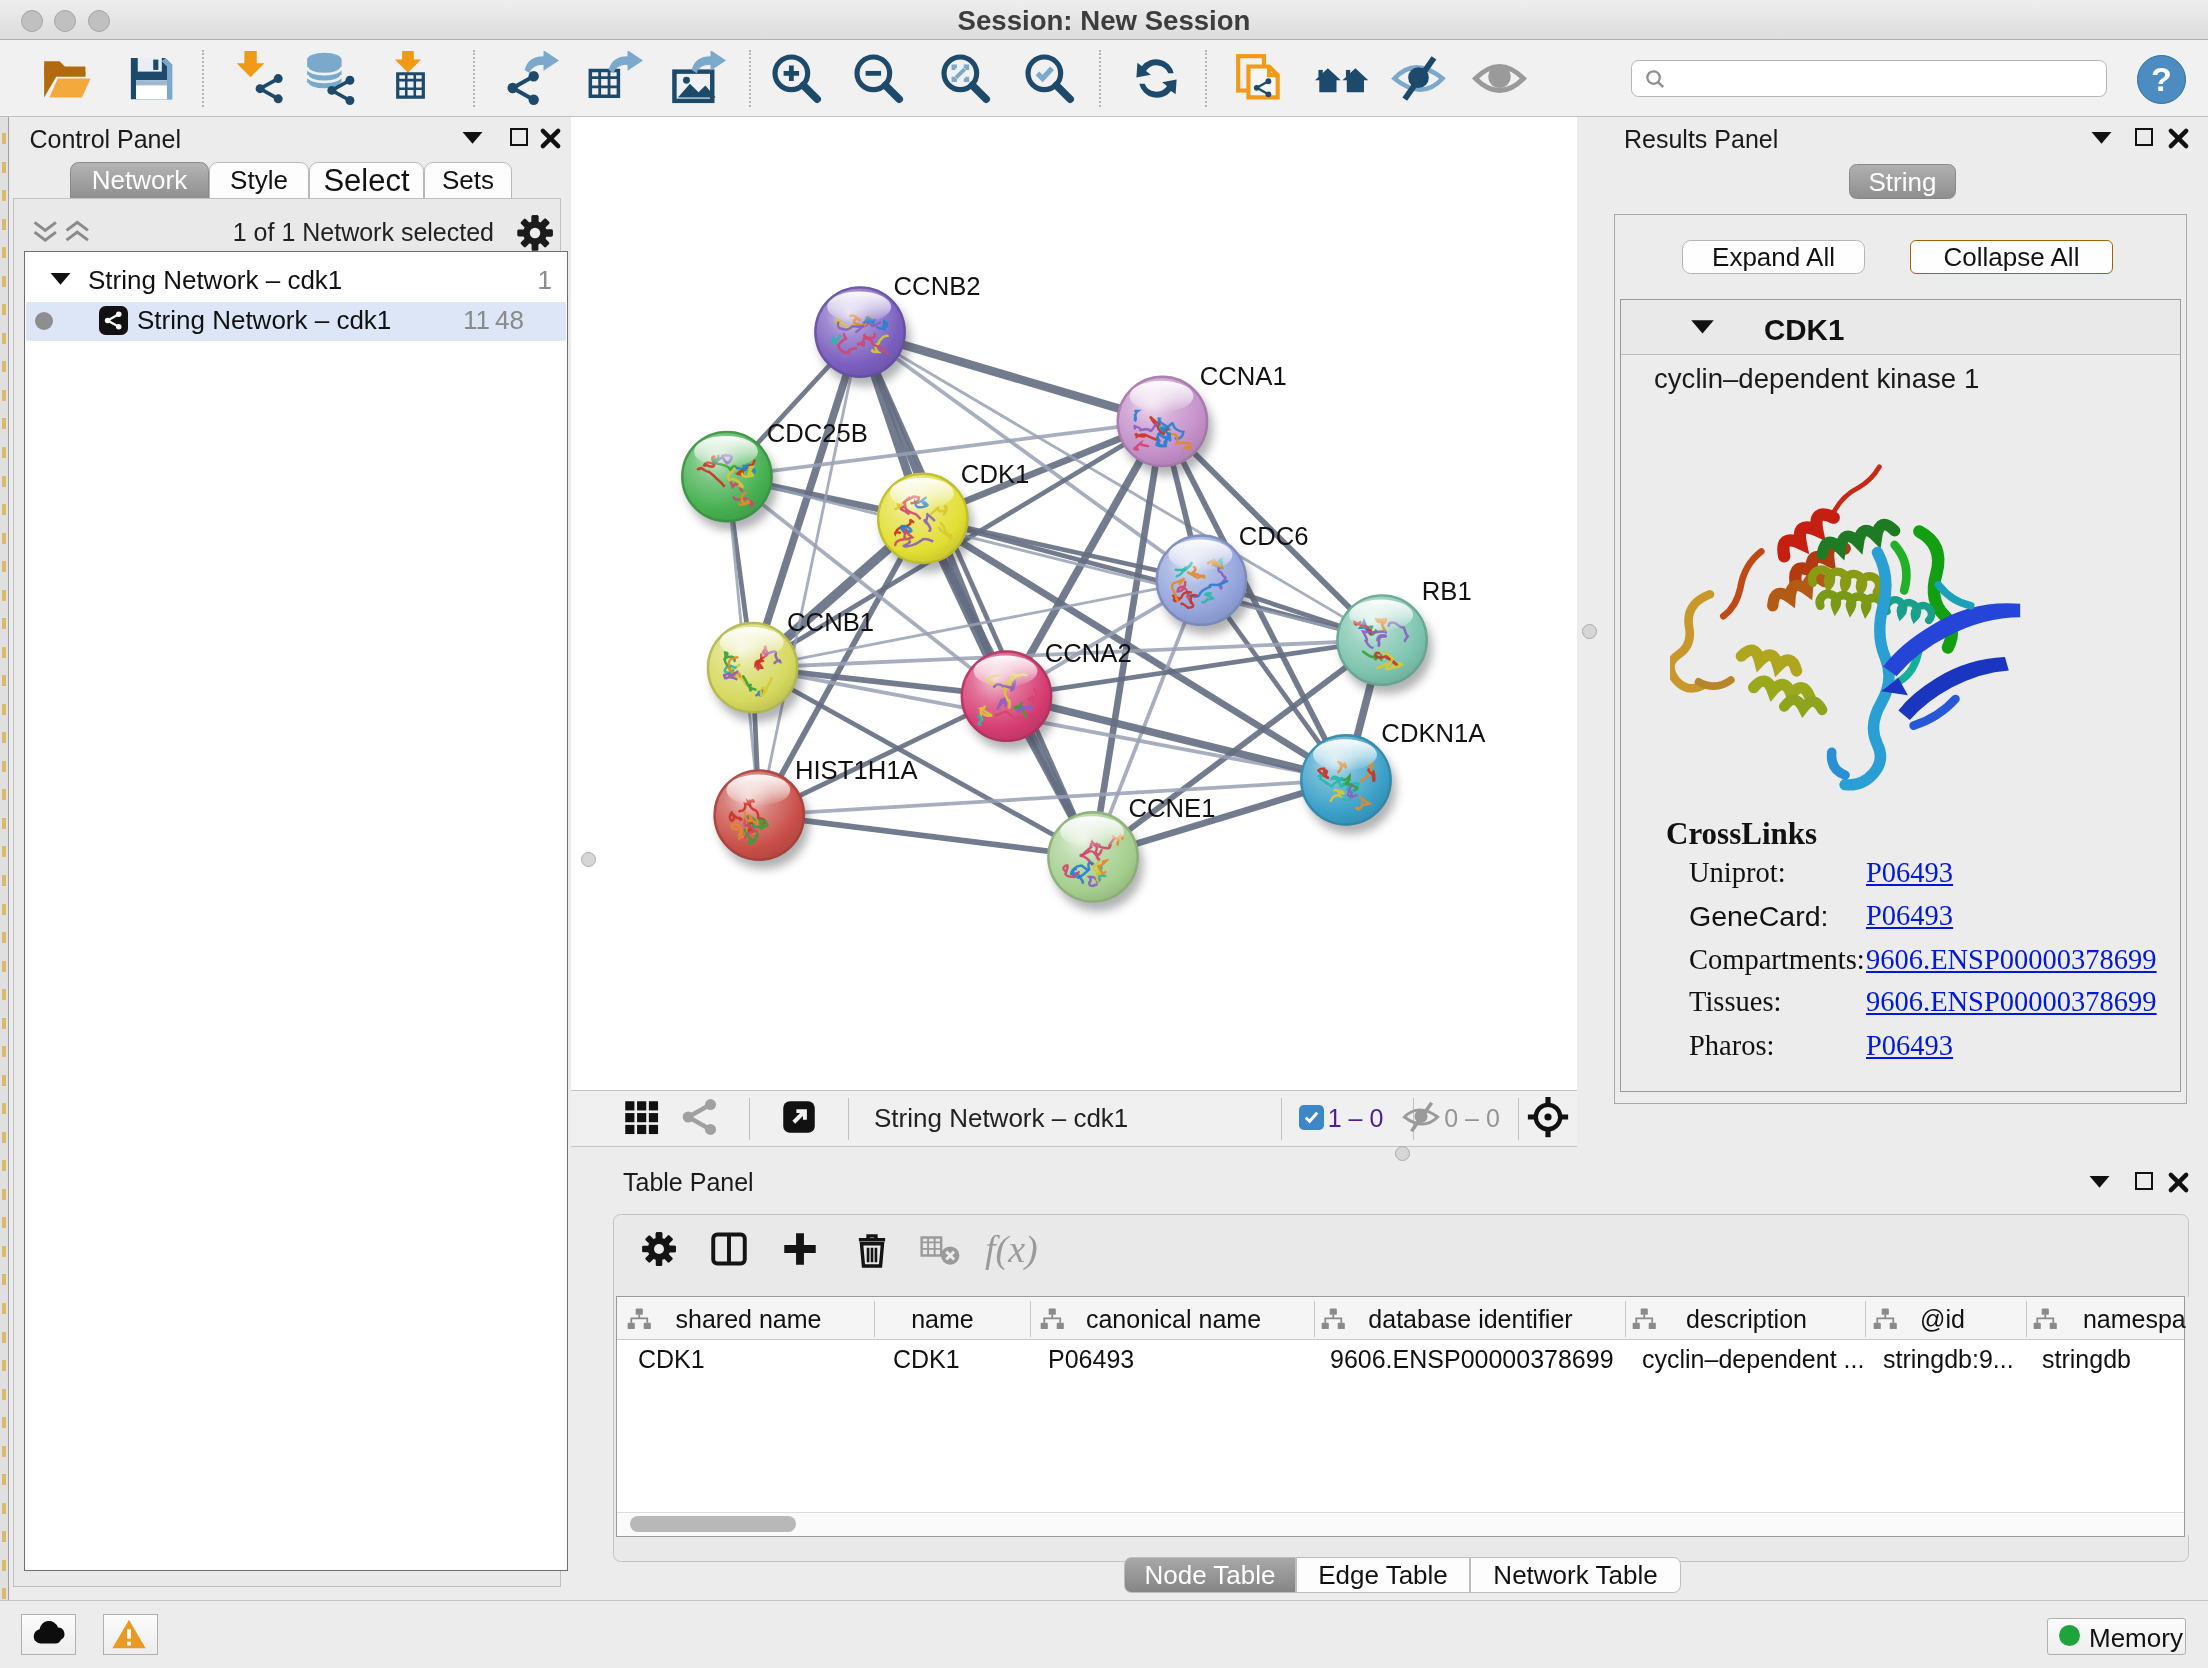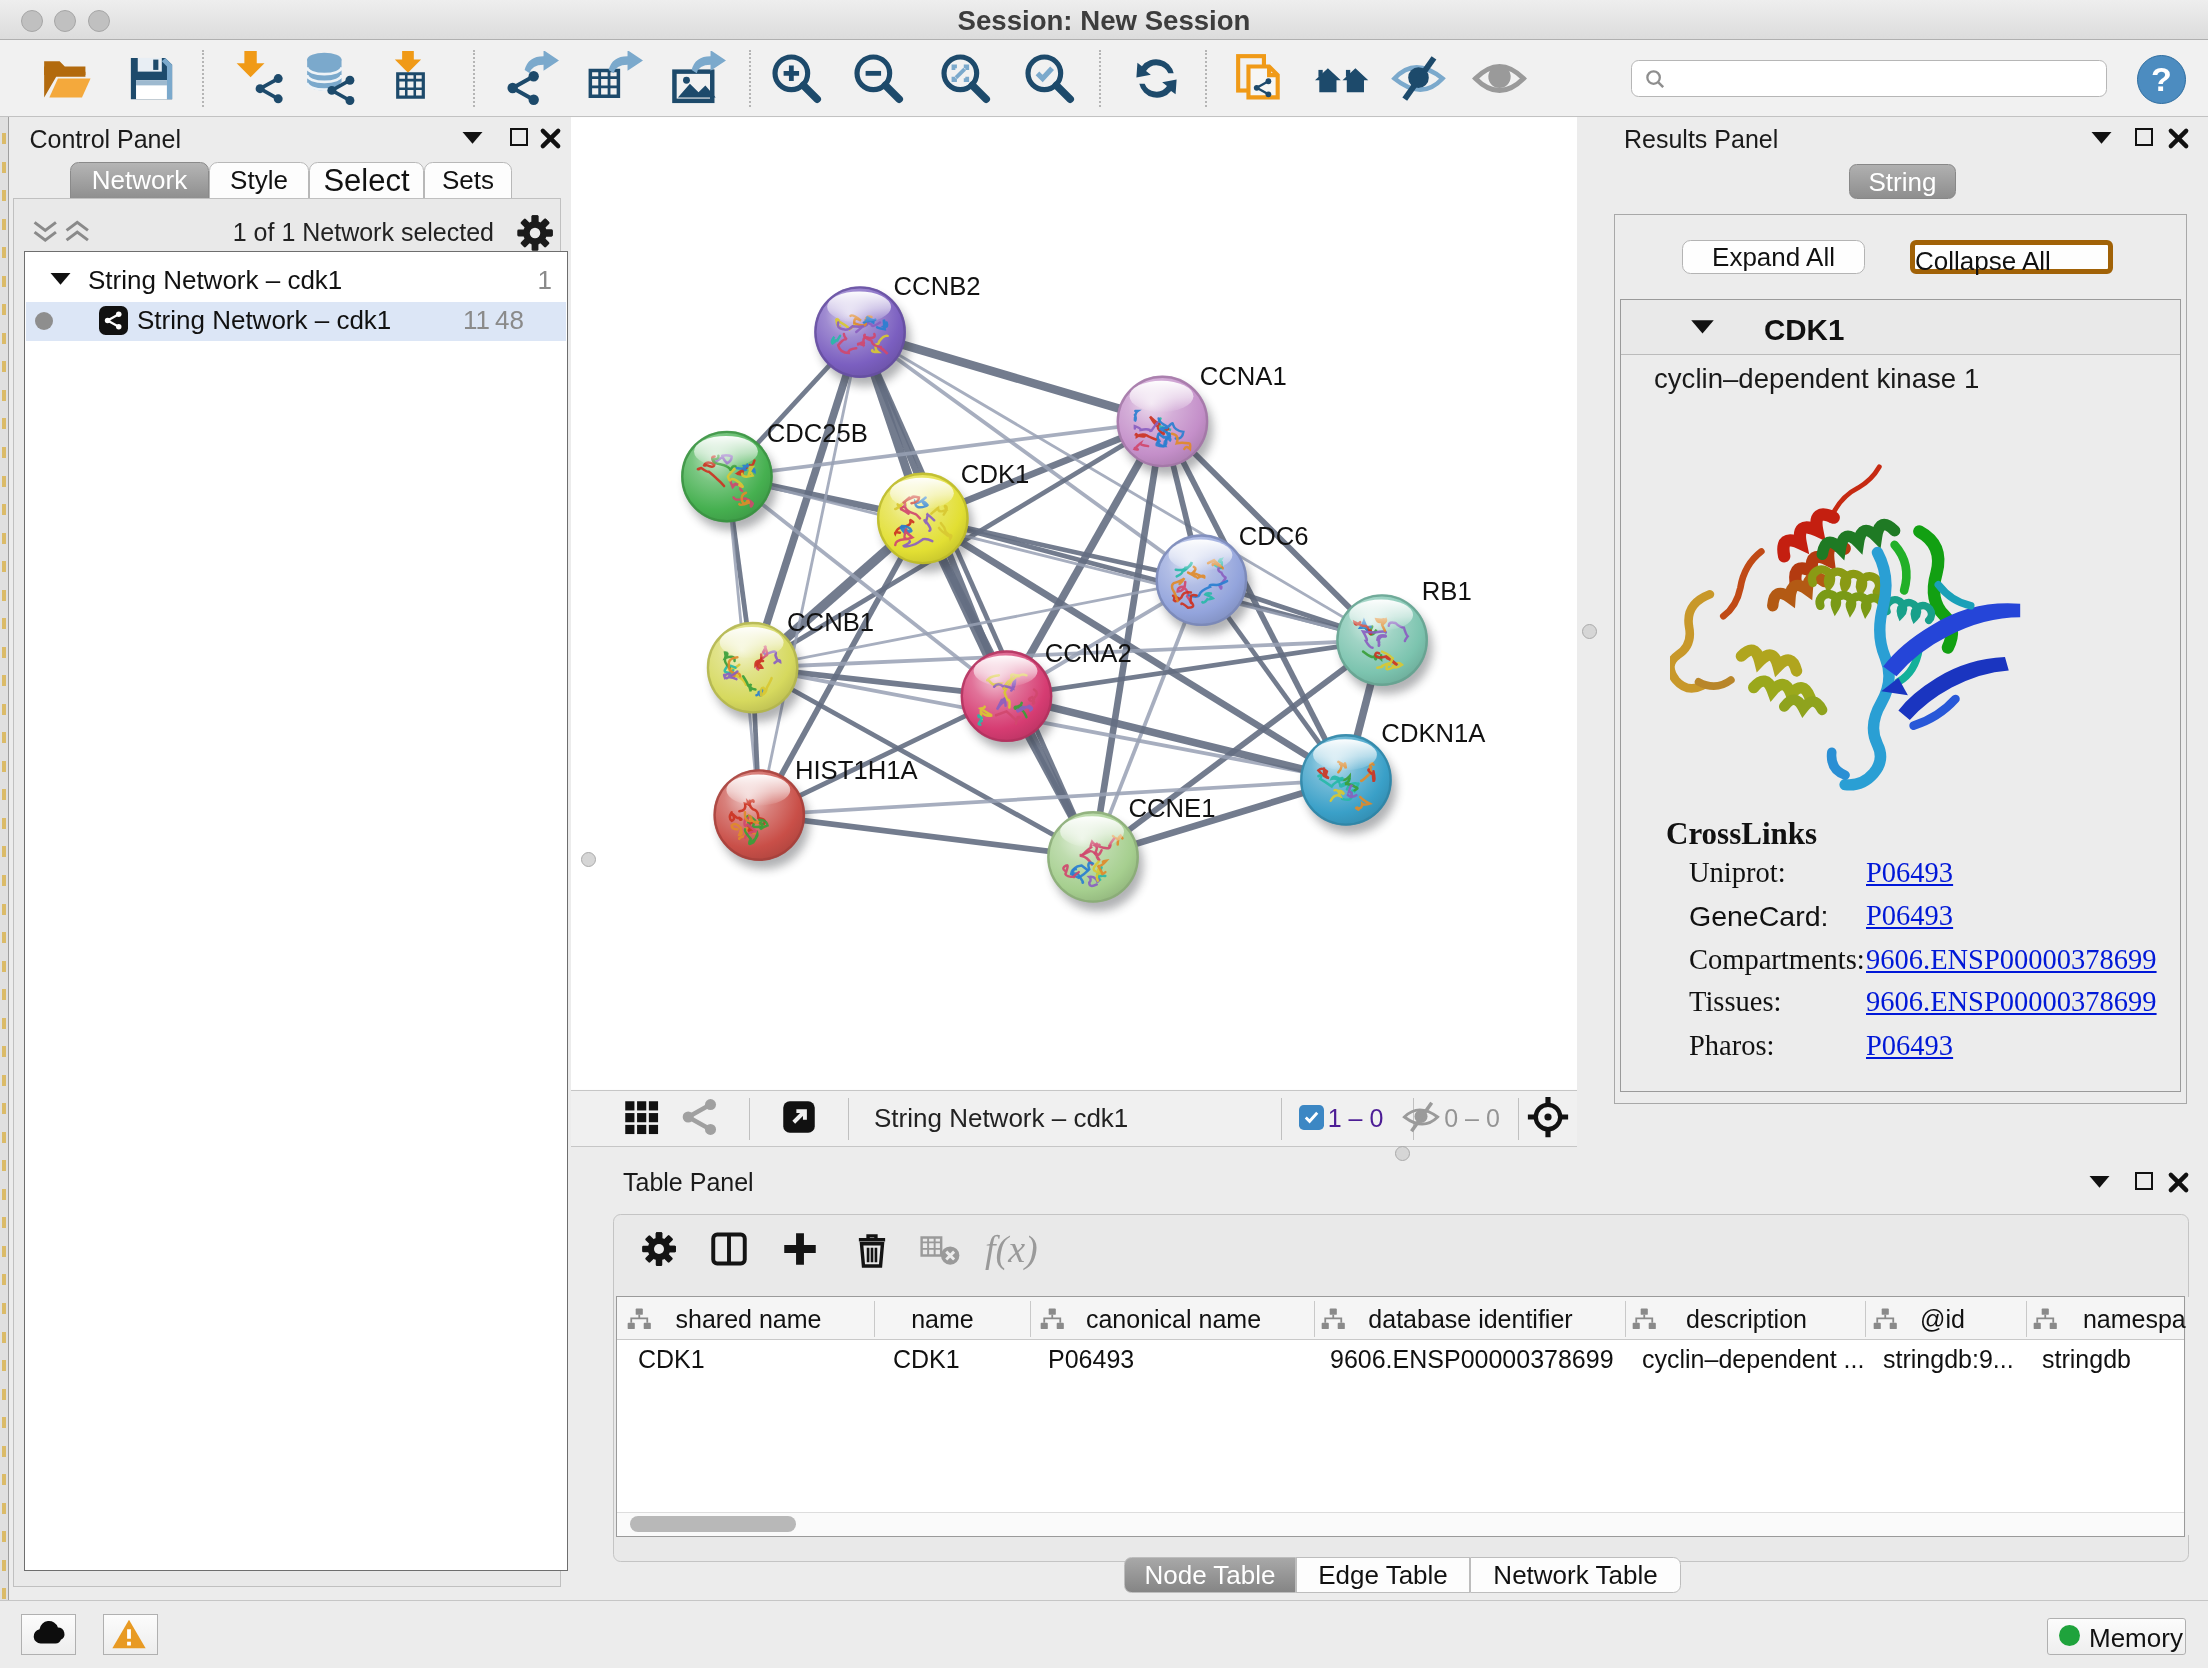--- a/index.html
+++ b/index.html
@@ -621,21 +621,21 @@
 <svg style="position:absolute;left:2090px;top:131px" width="23" height="13.3" viewBox="0 0 20 12">
     <path d="M1 1 h18 l-9 10.5 z" fill="#111"></path>
   </svg>
 <div style="position:absolute;left:2135px;top:128px;width:18px;height:18px;border:2.9px solid #111"></div>
 <svg style="position:absolute;left:2167px;top:127px" width="23" height="23" viewBox="0 0 24 24">
     <path d="M4 4 L20 20 M20 4 L4 20" stroke="#111" stroke-width="4.6" stroke-linecap="round"></path>
   </svg>
 <div class="abs" style="left:1849px;top:164px;width:107px;height:35px;background:linear-gradient(#b0b0b0,#8e8e8e);border:1px solid #888;border-radius:7.6px;color:#fff;font-size:26px;text-align:center;line-height:34px">String</div>
 <div class="abs" style="left:1614px;top:214px;width:573px;height:890px;border:1px solid #a8a8a8;background:#ececec"></div>
 <div style="position:absolute;top:240px;height:34px;background:#fefefe;border:1px solid #b4b4b4;border-radius:8.6px;font-size:26px;color:#111;text-align:center;line-height:32px;left:1682px;width:183px">Expand All</div>
-<div style="position:absolute;top:240px;height:34px;background:#fefefe;border:5px solid #a16207;border-radius:6px;font-size:26px;color:#111;text-align:left;line-height:32px;left:1910px;width:203px">Collapse All</div>
+<div style="position:absolute;top:240px;height:34px;background:#fefefe;border:1px solid #a16207;border-radius:6px;font-size:26px;color:#111;text-align:center;line-height:32px;left:1910px;width:203px">Collapse All</div>
 <div class="abs" style="left:1620px;top:299px;width:561px;height:793px;border:1px solid #9a9a9a;background:#ececec"></div>
 <div class="abs" style="left:1621px;top:300px;width:559px;height:55px;background:#e9e9e9;border-bottom:1px solid #bbb"></div>
 <svg style="position:absolute;left:1690px;top:319px" width="25" height="15" viewBox="0 0 20 12">
     <path d="M1 1 h18 l-9 10.5 z" fill="#111"></path>
   </svg>
 <div class="abs" style="left:1764px;top:313px;font-size:29.5px;font-weight:700;color:#111">CDK1</div>
 <div class="abs" style="left:1654px;top:363px;font-size:27.6px;color:#1a1a1a">cyclin–dependent kinase 1</div>
 <svg width="354" height="357" viewBox="0 0 372 375" style="position:absolute;left:1670px;top:461px">
     <path d="M168 62 q 10 -24 30 -34 q 14 -8 22 -22" fill="none" stroke="#c62a12" stroke-width="5" stroke-linecap="round"></path>
     <path d="M120 100 q 11.0 -22 22 0 q 11.0 -22 22 0 q 11.0 -22 22 0" fill="none" stroke="#c41f10" stroke-width="13" stroke-linecap="round" transform="rotate(-38 120 100)"></path>

